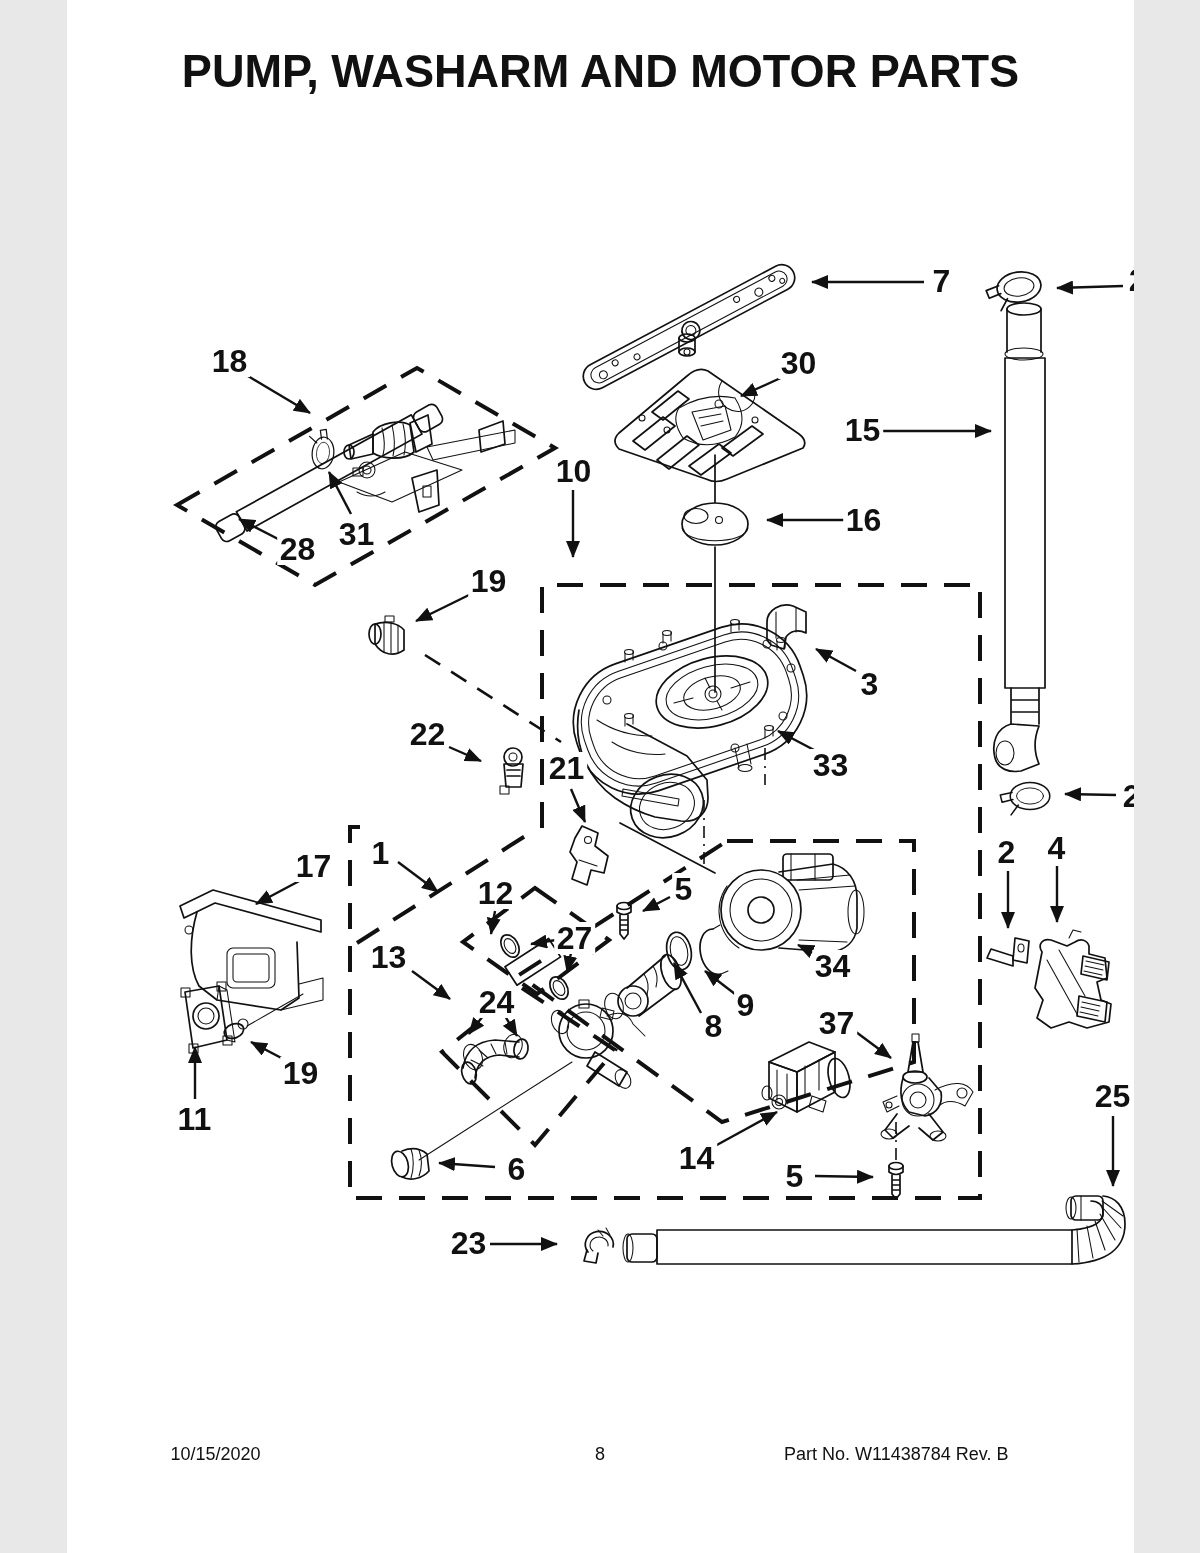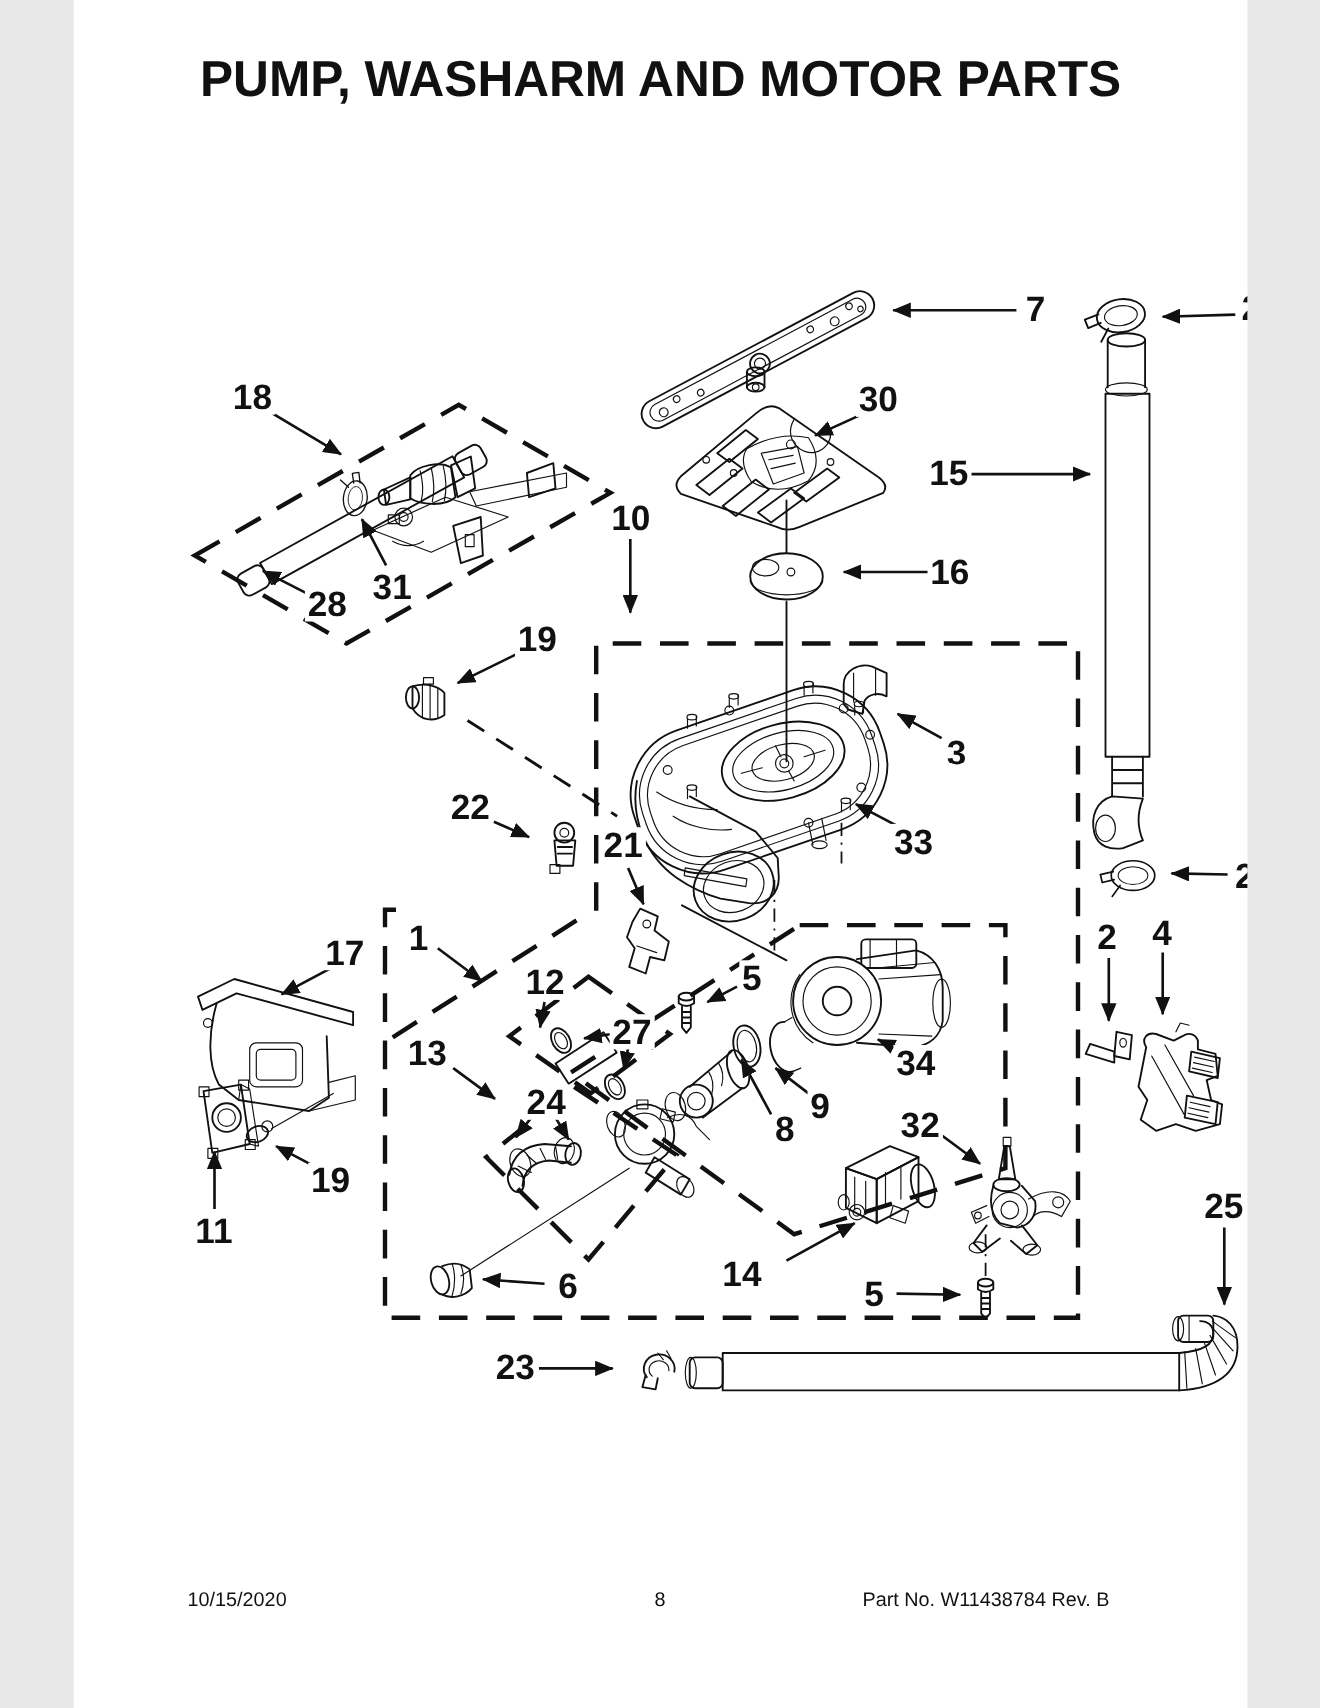--- a/index.html
+++ b/index.html
@@ -442,22 +442,22 @@
         <div class="callout" style="left: 429px; top: 893px;">12</div>
         <div class="callout" style="left: 322px; top: 957px;">13</div>
         <div class="callout" style="left: 508px; top: 938px;">27</div>
         <div class="callout" style="left: 617px; top: 889px;">5</div>
         <div class="callout" style="left: 766px; top: 966px;">34</div>
         <div class="callout" style="left: 679px; top: 1005px;">9</div>
         <div class="callout" style="left: 647px; top: 1026px;">8</div>
         <div class="callout" style="left: 430px; top: 1002px;">24</div>
         <div class="callout" style="left: 128px; top: 1119px;">11</div>
         <div class="callout" style="left: 234px; top: 1073px;">19</div>
-        <div class="callout" style="left: 770px; top: 1023px;">32</div>
-        <div class="callout" style="left: 608px; top: 1158px;">14</div>
+        <div class="callout" style="left: 770px; top: 1023px;">37</div>
+        <div class="callout" style="left: 630px; top: 1158px;">14</div>
         <div class="callout" style="left: 728px; top: 1176px;">5</div>
         <div class="callout" style="left: 450px; top: 1169px;">6</div>
         <div class="callout" style="left: 402px; top: 1243px;">23</div>
         <div class="callout" style="left: 1046px; top: 1096px;">25</div>
       </div>
   </div>
 
   <div class="footer">
     <span class="f-left">10/15/2020</span>
     <span class="f-center">8</span>

